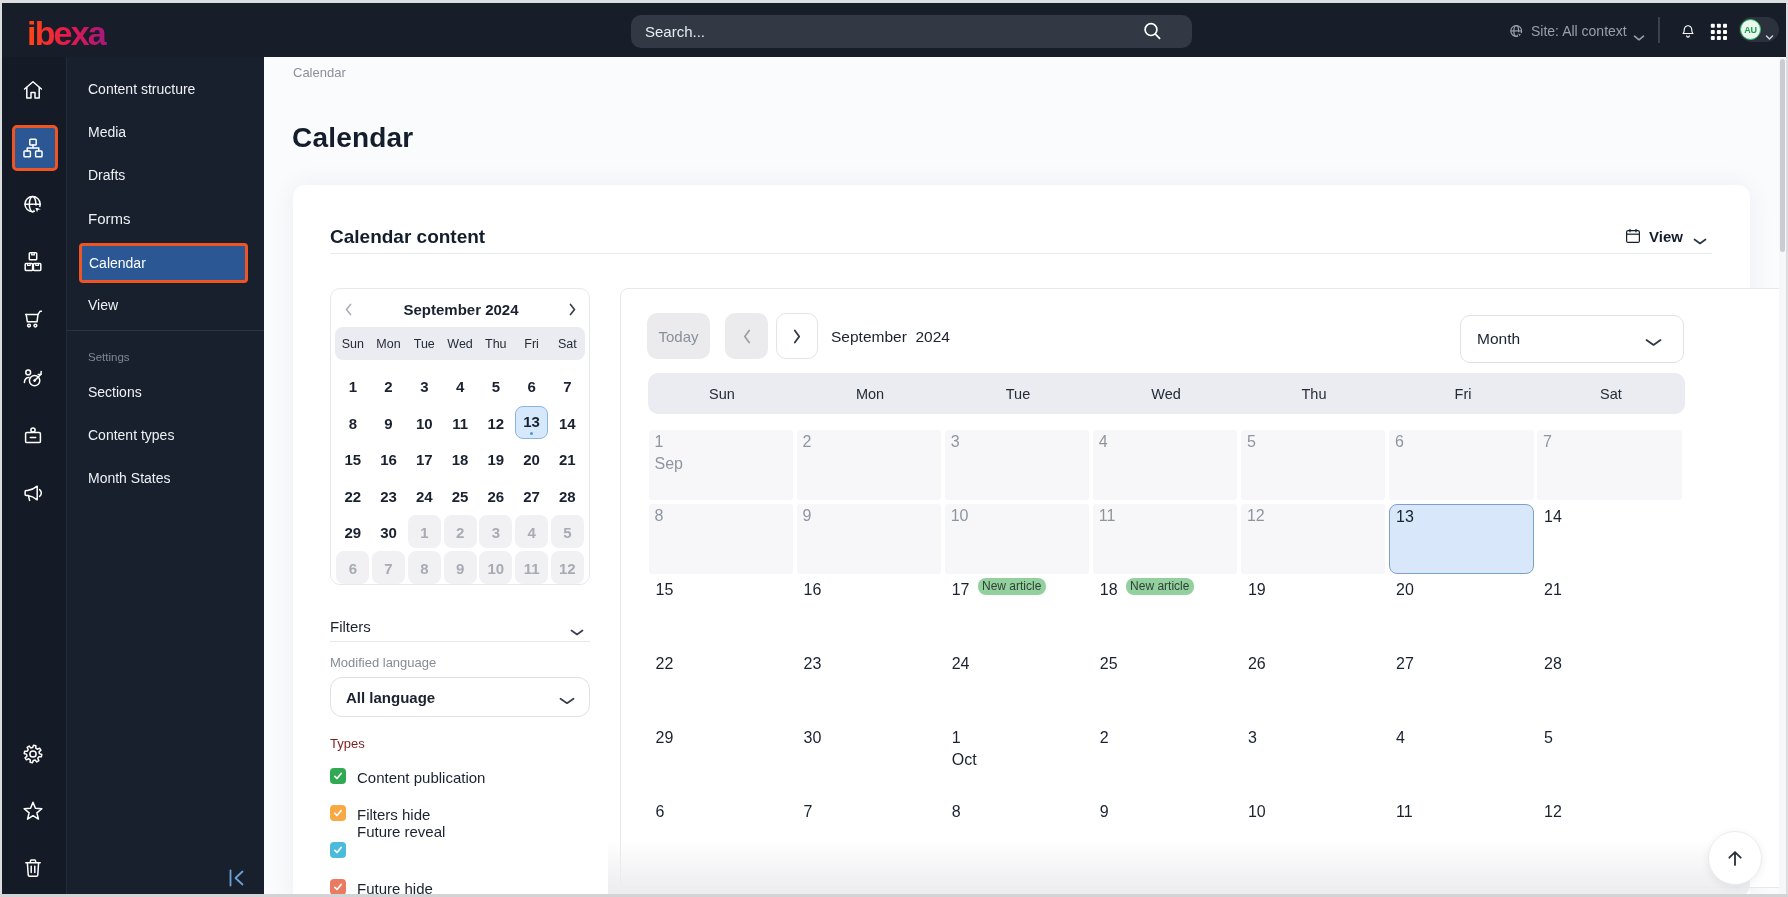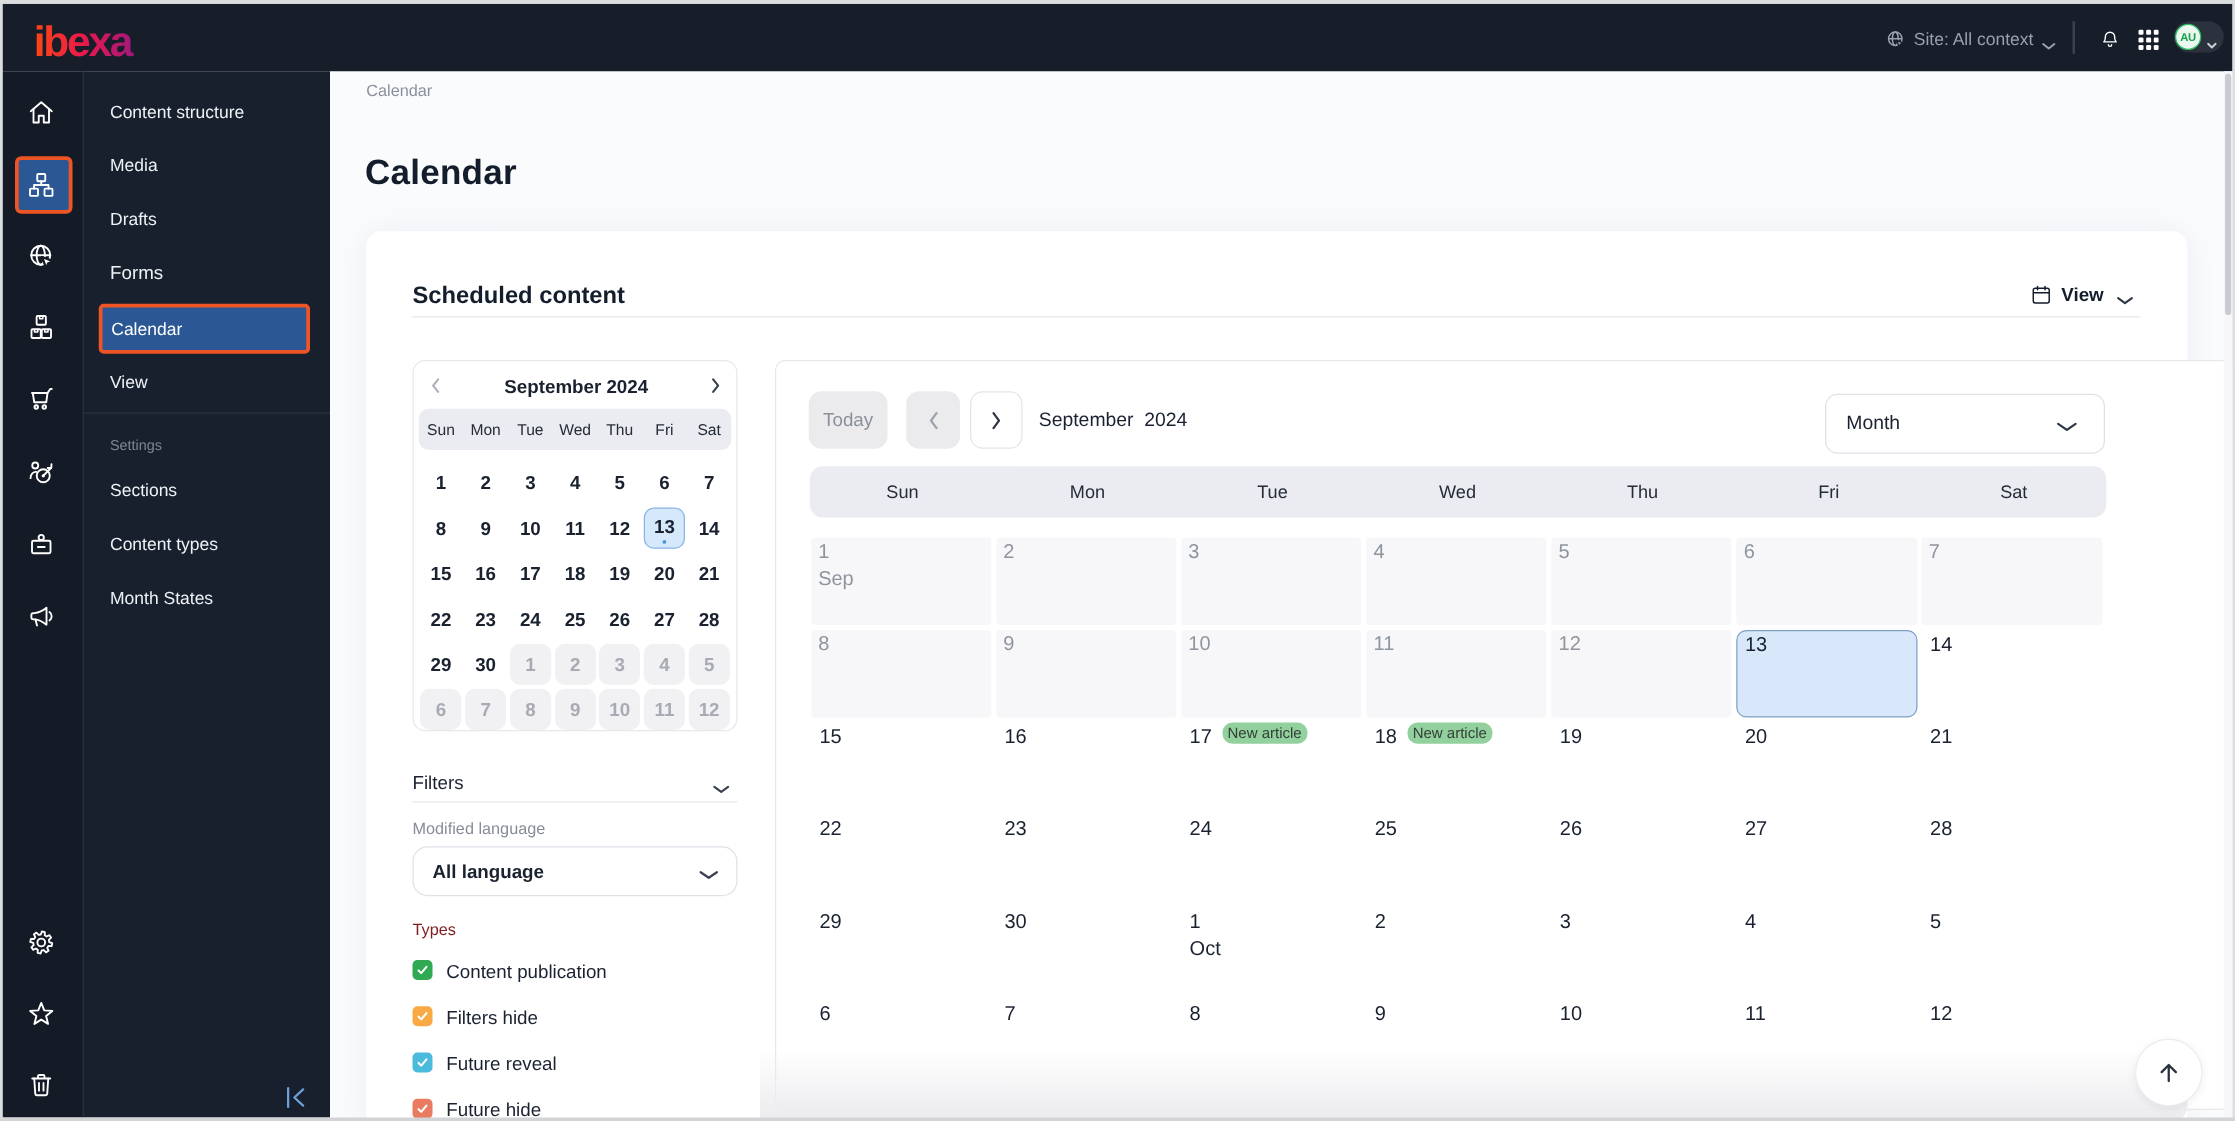--- a/index.html
+++ b/index.html
@@ -17,20 +17,27 @@
 <svg class="abs" style="left:25px;top:9px" width="90" height="40" viewBox="0 0 90 40">
 <defs>
         <linearGradient id="lg" x1="0" y1="0" x2="1" y2="0">
           <stop offset="0" stop-color="#ff4713"></stop>
           <stop offset="0.5" stop-color="#e8184c"></stop>
           <stop offset="1" stop-color="#a1197e"></stop>
         </linearGradient>
       </defs>
 <text x="0" y="33" font-family="Liberation Sans,sans-serif" font-weight="bold" font-size="34" letter-spacing="-1.8" fill="url(#lg)">ibexa</text>
 </svg>
+<div class="abs flex" style="left:629px;top:12px;width:561px;height:33px;background:#323944;border-radius:10px;padding:0 14px">
+<span style="font-size:15px;color:#e8ebef">Search...</span>
+<svg class="abs" style="left:511px;top:6px" width="20" height="20" viewBox="0 0 20 20" fill="none">
+        <circle cx="9" cy="8.6" r="5.9" stroke="#fff" stroke-width="1.7"></circle>
+        <path d="M13.4 13.2 L17.6 17.4" stroke="#fff" stroke-width="1.7" stroke-linecap="round"></path>
+      </svg>
+</div>
 <svg class="abs" style="left:1506px;top:20px" width="17" height="17" viewBox="0 0 24 24" fill="none">
       <circle cx="11.6" cy="11.2" r="7.6" stroke="#9aa1ac" stroke-width="1.7"></circle>
       <ellipse cx="11.6" cy="11.2" rx="3.3" ry="7.6" stroke="#9aa1ac" stroke-width="1.7"></ellipse>
       <path d="M4 11.2 H19.2" stroke="#9aa1ac" stroke-width="1.7"></path>
       <path d="M13.2 13.2 L21 16.2 L17.5 17.5 L16.2 21 Z" fill="#9aa1ac" stroke="#171d29" stroke-width="1.6" stroke-linejoin="round"></path>
     </svg>
 <span class="abs" style="left:1529px;top:20px;font-size:14px;color:#99a0ab">Site: All context</span>
 <div class="abs" style="left:1631px;top:25px"><svg width="12" height="8" viewBox="0 0 12 8" fill="none">
         <path d="M1.5 2.2 L6.0 5.8 L10.5 2.2" stroke="#99a0ab" stroke-width="1.6" stroke-linecap="round" stroke-linejoin="round"></path>
       </svg></div>
@@ -136,21 +143,21 @@
 <svg class="abs" style="left:160px;top:811px" width="20" height="20" viewBox="0 0 20 20" fill="none">
       <path d="M3.5 2.5 V17.5" stroke="#6ca0d8" stroke-width="1.8" stroke-linecap="round"></path>
       <path d="M15.5 3.5 L8.5 10 L15.5 16.5" stroke="#6ca0d8" stroke-width="1.8" stroke-linecap="round" stroke-linejoin="round"></path>
     </svg>
 </div>
 <div class="abs" style="left:264px;top:57px;width:1522px;height:837px;background:#fafbfd;z-index:3">
 <div class="abs" style="left:29px;top:8px;font-size:13px;color:#8a909b">Calendar</div>
 <div class="abs" style="left:28px;top:65px;font-size:28px;font-weight:bold;color:#131d2b;letter-spacing:0.2px">Calendar</div>
 </div>
 <div class="abs" style="left:293px;top:185px;width:1457px;height:720px;background:#fff;border-radius:12px;box-shadow:0 0 26px rgba(25,35,65,0.06);z-index:10">
-<div class="abs" style="left:37px;top:41px;font-size:19px;font-weight:bold;color:#131d2b">Scheduled content</div>
+<div class="abs" style="left:37px;top:41px;font-size:19px;font-weight:bold;color:#131d2b">Calendar content</div>
 <svg class="abs" style="left:1331px;top:42px" width="18" height="18" viewBox="0 0 24 24" fill="none">
       <rect x="3.5" y="4.8" width="17" height="15.7" rx="2" stroke="#131d2b" stroke-width="1.6"></rect>
       <path d="M3.5 9.6 H20.5" stroke="#131d2b" stroke-width="1.6"></path>
       <path d="M8 3 V6.4 M16 3 V6.4" stroke="#131d2b" stroke-width="1.6" stroke-linecap="round"></path>
     </svg>
 <div class="abs" style="left:1356px;top:43px;font-size:15px;font-weight:bold;color:#131d2b">View</div>
 <div class="abs" style="left:1400px;top:47px"><svg width="14" height="9" viewBox="0 0 14 9" fill="none">
         <path d="M1.5 2.5 L7.0 6.5 L12.5 2.5" stroke="#2e3744" stroke-width="1.7" stroke-linecap="round" stroke-linejoin="round"></path>
       </svg></div>
 <div class="abs" style="left:37px;top:68px;width:1382px;height:1px;background:#e8e9ec"></div>
@@ -246,21 +253,21 @@
 <div class="abs" style="left:64px;top:584px;font-size:15px;color:#1a2230">Content publication</div>
 <div class="abs" style="left:37px;top:620px;width:16px;height:16px;background:#f8a944;border-radius:4px"></div>
 <svg class="abs" style="left:40px;top:623px" width="10" height="10" viewBox="0 0 12 12" fill="none">
       <path d="M2.2 6.4 L4.8 9 L9.8 3" stroke="#fff" stroke-width="2" stroke-linecap="round" stroke-linejoin="round"></path>
     </svg>
 <div class="abs" style="left:64px;top:621px;font-size:15px;color:#1a2230">Filters hide</div>
 <div class="abs" style="left:37px;top:657px;width:16px;height:16px;background:#4bbbdd;border-radius:4px"></div>
 <svg class="abs" style="left:40px;top:660px" width="10" height="10" viewBox="0 0 12 12" fill="none">
       <path d="M2.2 6.4 L4.8 9 L9.8 3" stroke="#fff" stroke-width="2" stroke-linecap="round" stroke-linejoin="round"></path>
     </svg>
-<div class="abs" style="left:64px;top:658px;font-size:15px;color:#1a2230">Future reveal</div>
+<div class="abs" style="left:64px;top:638px;font-size:15px;color:#1a2230">Future reveal</div>
 <div class="abs" style="left:37px;top:694px;width:16px;height:16px;background:#e87b60;border-radius:4px"></div>
 <svg class="abs" style="left:40px;top:697px" width="10" height="10" viewBox="0 0 12 12" fill="none">
       <path d="M2.2 6.4 L4.8 9 L9.8 3" stroke="#fff" stroke-width="2" stroke-linecap="round" stroke-linejoin="round"></path>
     </svg>
 <div class="abs" style="left:64px;top:695px;font-size:15px;color:#1a2230">Future hide</div>
 <div class="abs" style="left:327px;top:103px;width:1212px;height:600px;border:1px solid #e7e8ec;border-radius:8px;background:#fff;overflow:hidden">
 <div class="abs flex" style="left:26px;top:24px;width:63px;height:46px;background:#ebebee;border-radius:10px;justify-content:center">
         <span style="font-size:15px;color:#8a9099">Today</span>
       </div>
 <div class="abs flex" style="left:104px;top:24px;width:43px;height:46px;background:#ebebee;border-radius:10px;justify-content:center">

